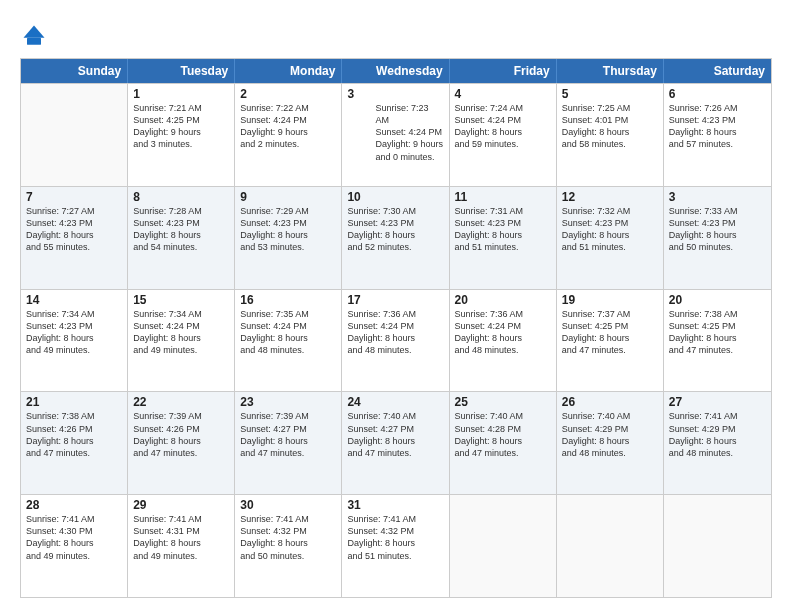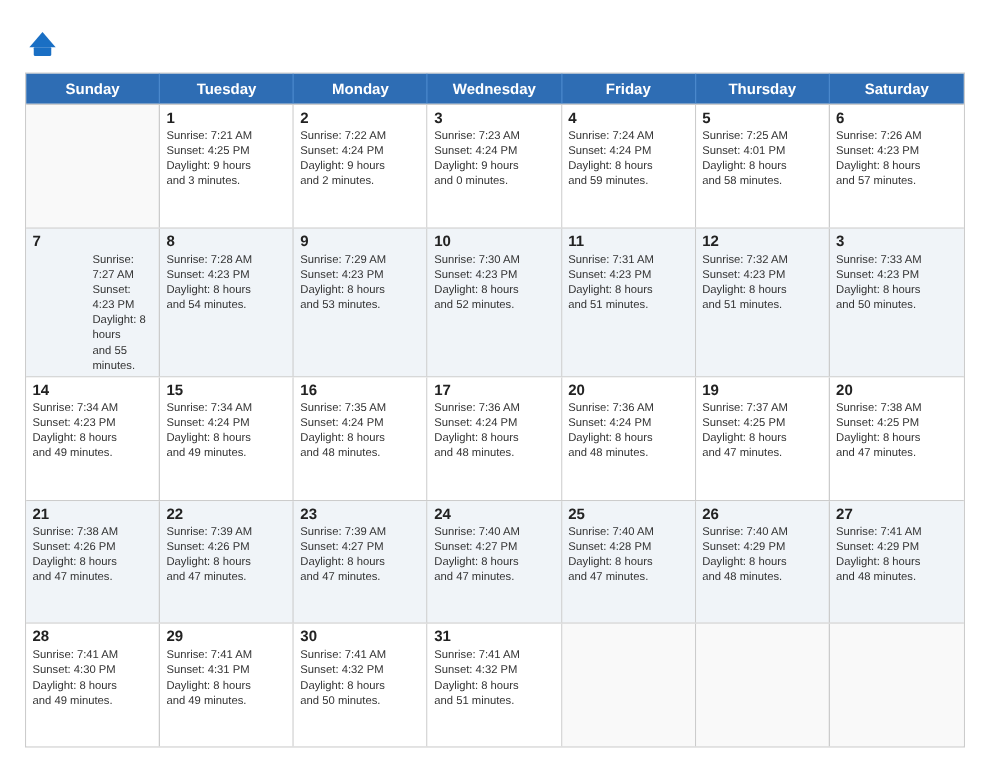--- a/index.html
+++ b/index.html
@@ -64,21 +64,21 @@
     .cal-header-row {
       display: grid;
       grid-template-columns: repeat(7, 1fr);
       background: #2e6db4;
     }
     .cal-header-cell {
       color: #fff;
       font-weight: bold;
       font-size: 12px;
       padding: 5px 6px;
-      text-align: center;
+      text-align: right;
       border-right: 1px solid #4a88cc;
     }
     .cal-header-cell:last-child { border-right: none; }
     .cal-body {
       display: flex;
       flex-direction: column;
       flex: 1;
     }
     .cal-row {
       display: grid;
@@ -156,21 +156,21 @@
           </div>
           <div class="cal-cell">
             <span class="day-num">2</span>
             <div class="info" style="white-space: pre-line;">Sunrise: 7:22 AM
 Sunset: 4:24 PM
 Daylight: 9 hours
 and 2 minutes.</div>
           </div>
           <div class="cal-cell">
             <span class="day-num">3</span>
-            <div class="info" style="white-space: pre-line;">Sunrise: 7:23 AM
+            <div class="info" style="white-space: pre-line; margin-left: 28px;">Sunrise: 7:23 AM
 Sunset: 4:24 PM
 Daylight: 9 hours
 and 0 minutes.</div>
           </div>
           <div class="cal-cell">
             <span class="day-num">4</span>
             <div class="info" style="white-space: pre-line;">Sunrise: 7:24 AM
 Sunset: 4:24 PM
 Daylight: 8 hours
 and 59 minutes.</div>
@@ -186,21 +186,21 @@
             <span class="day-num">6</span>
             <div class="info" style="white-space: pre-line;">Sunrise: 7:26 AM
 Sunset: 4:23 PM
 Daylight: 8 hours
 and 57 minutes.</div>
           </div>
         </div>
         <div class="cal-row alt-row">
           <div class="cal-cell">
             <span class="day-num">7</span>
-            <div class="info" style="white-space: pre-line; margin-left: 48px;">Sunrise: 7:27 AM
+            <div class="info" style="white-space: pre-line;">Sunrise: 7:27 AM
 Sunset: 4:23 PM
 Daylight: 8 hours
 and 55 minutes.</div>
           </div>
           <div class="cal-cell">
             <span class="day-num">8</span>
             <div class="info" style="white-space: pre-line;">Sunrise: 7:28 AM
 Sunset: 4:23 PM
 Daylight: 8 hours
 and 54 minutes.</div>

